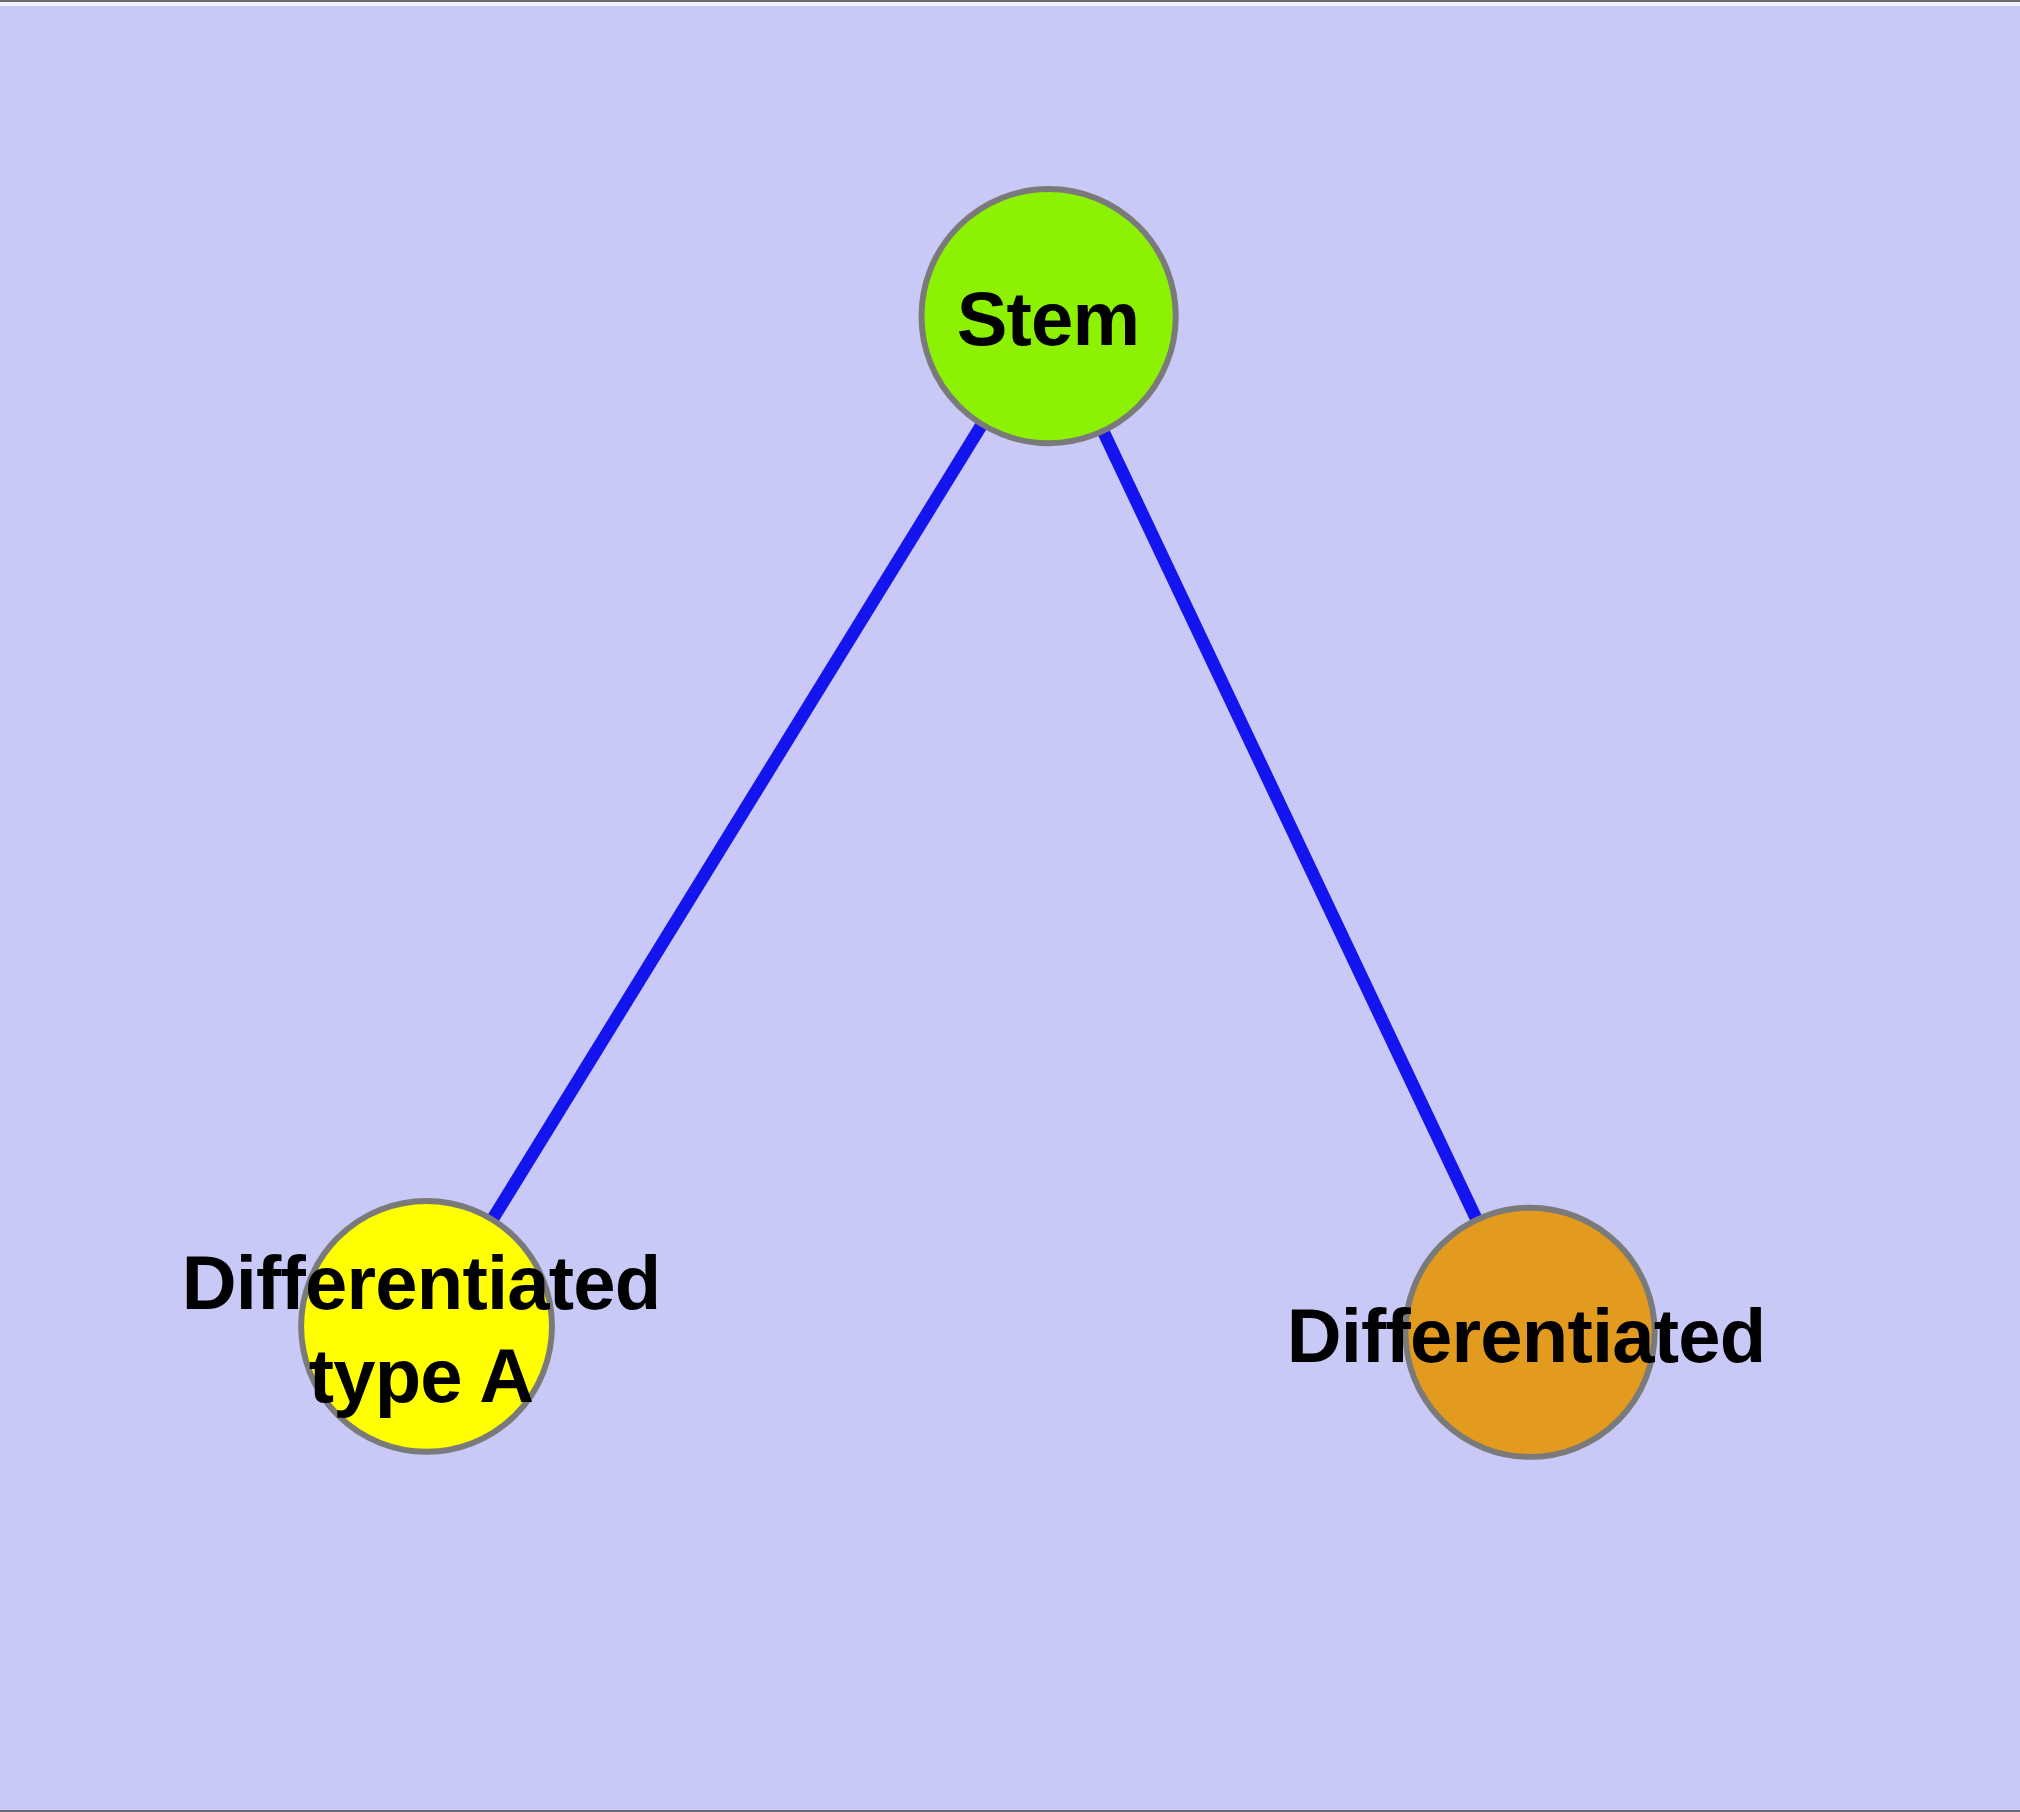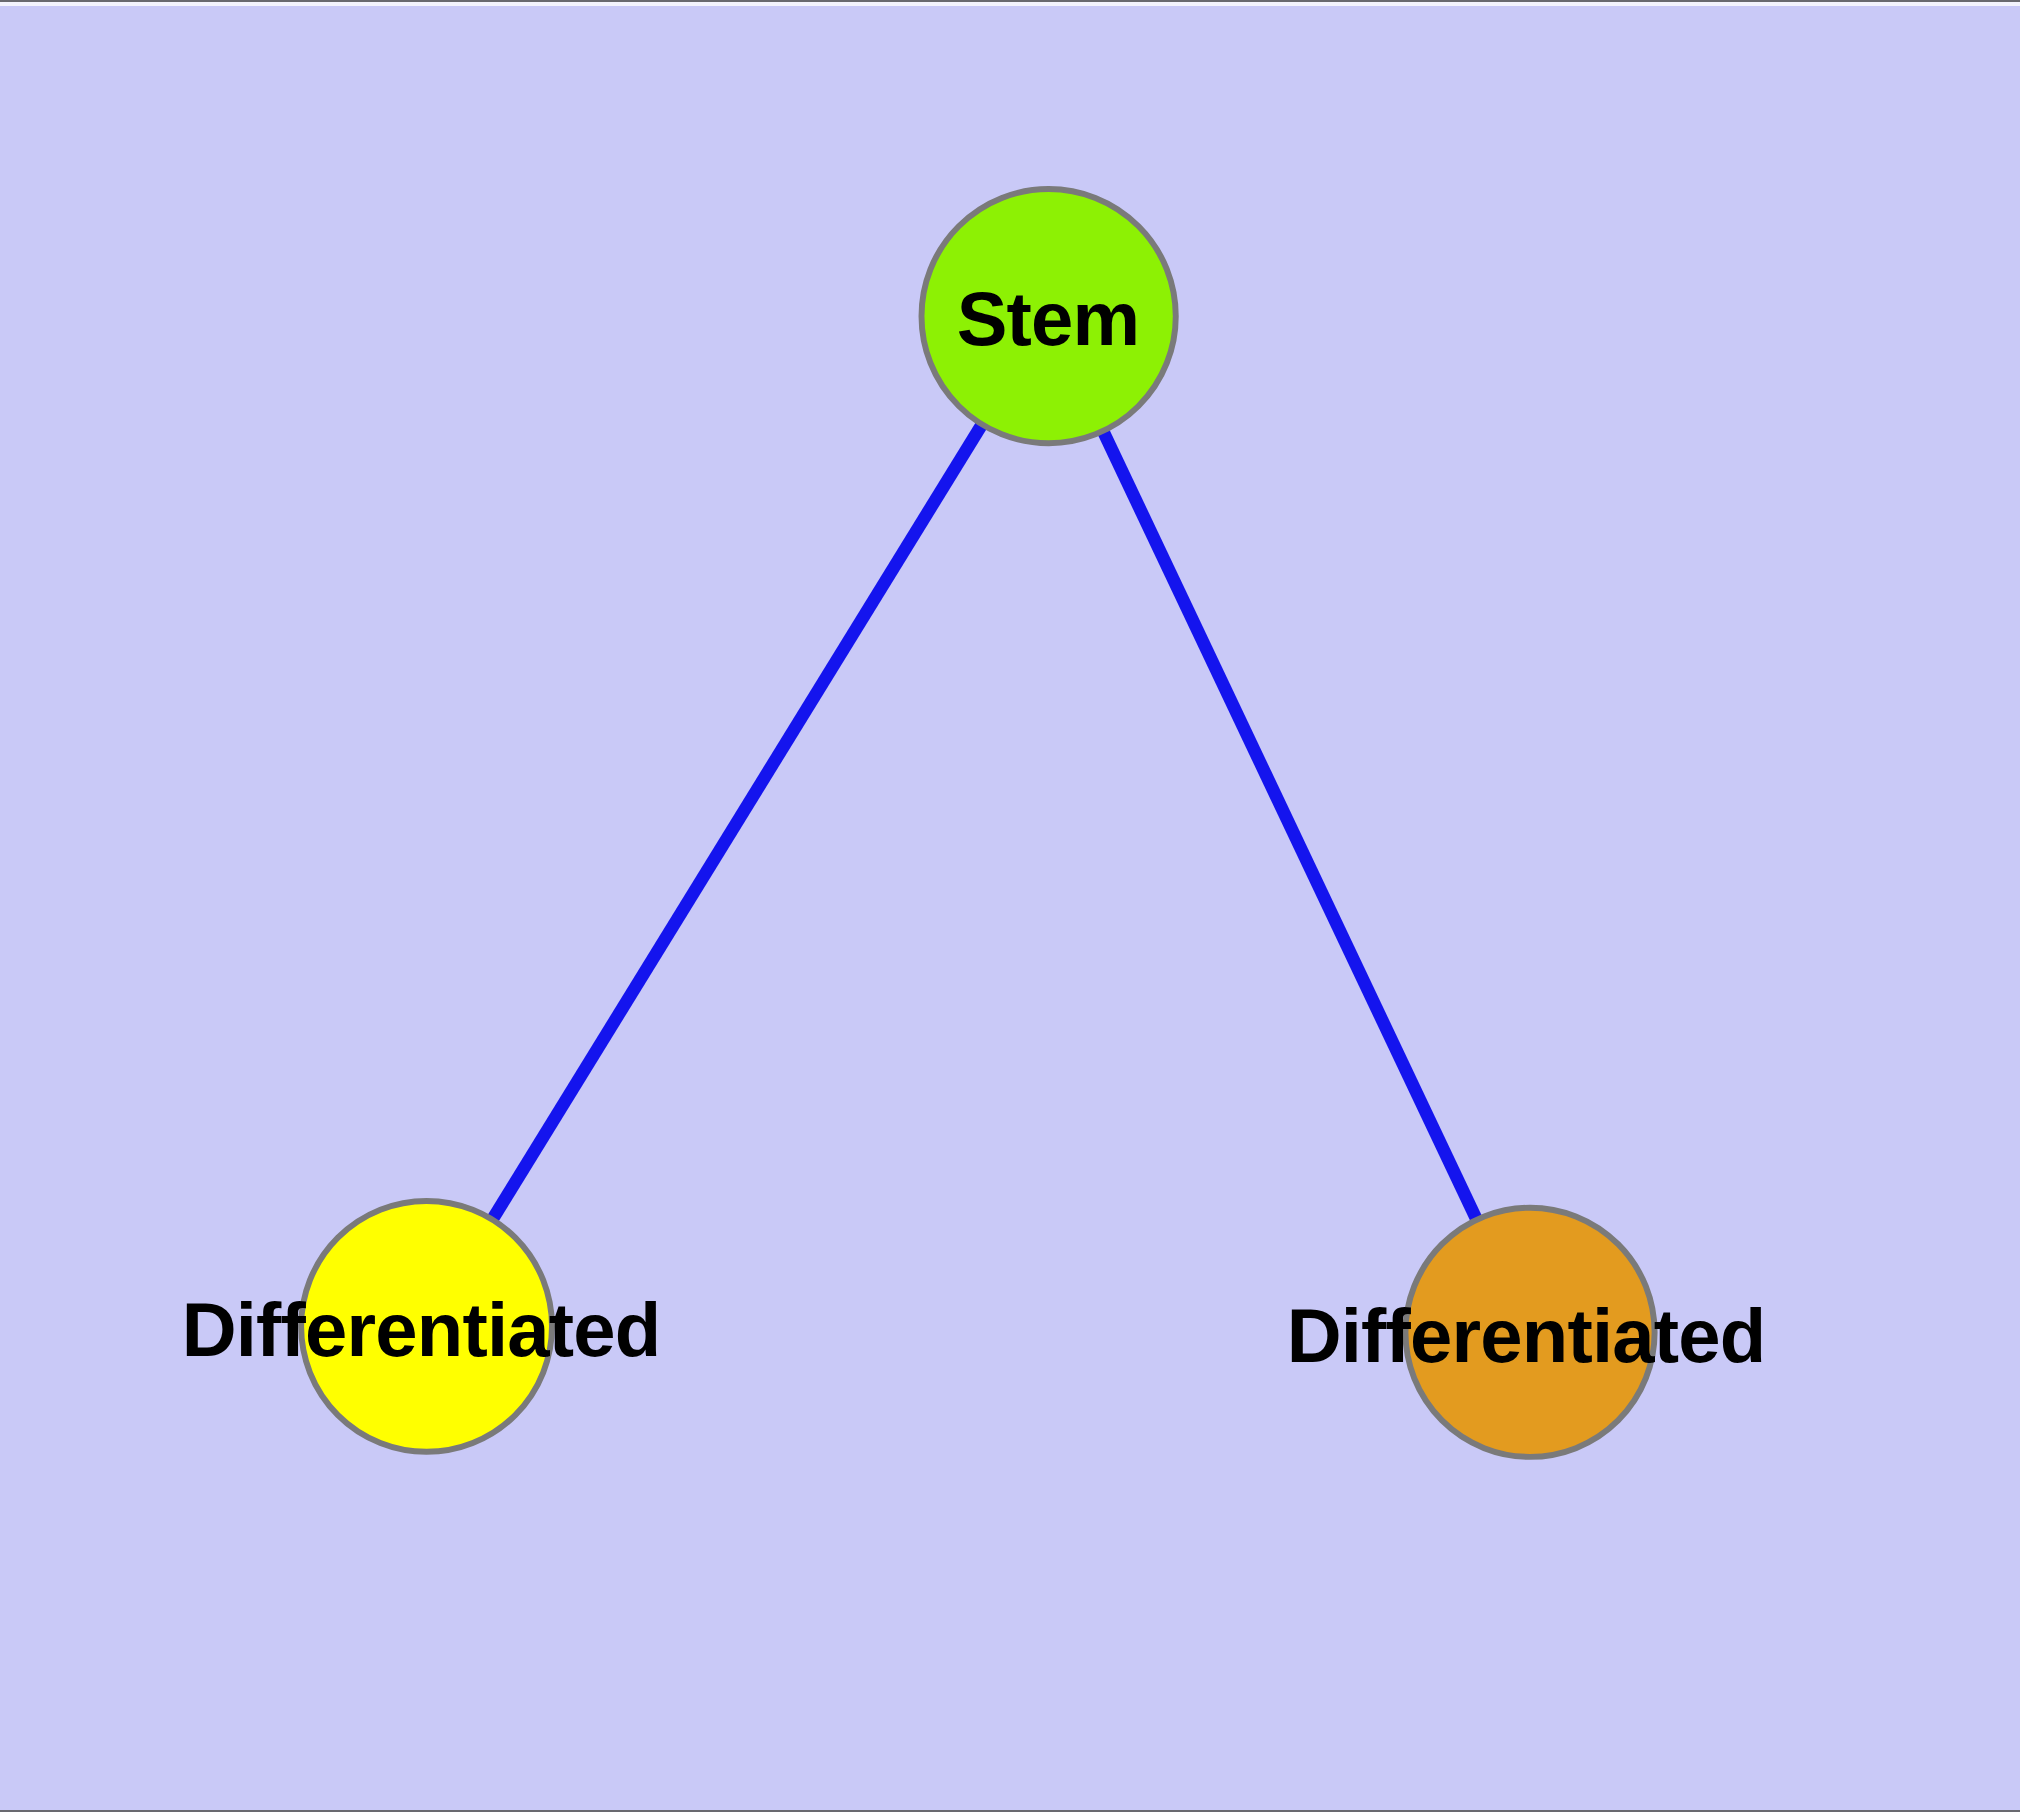--- a/index.html
+++ b/index.html
@@ -88,20 +88,21 @@
 
     <circle class="node" cx="1805" cy="1572" r="147" fill="#E39B1F"></circle>
   </svg>
 
   <div class="node-label label-stem">
     <div>Stem</div>
   </div>
 
   <div class="node-label label-type-a">
     <div>Differentiated</div>
+    <div>type A</div>
   </div>
 
   <div class="node-label label-type-b">
     <div>Differentiated</div>
   </div>
 
   <div class="bottom-hairline"></div>
 
 </div>
 

